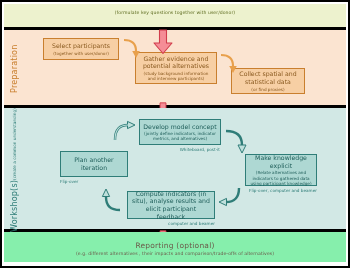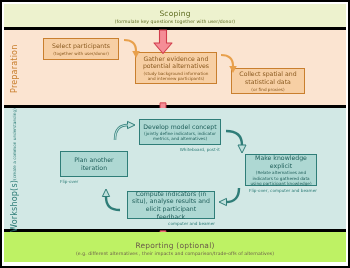--- a/index.html
+++ b/index.html
@@ -30,21 +30,21 @@
     background:#fbe4d1;
     border-bottom:3px solid #000;
   }
   .band-ws{
     top:106px;height:124px;
     background:#d2e8e5;
     border-bottom:3px solid #000;
   }
   .band-report{
     top:230px;height:30px;
-    background:#bef264;
+    background:#86efac;
   }
 
   
   .phase-head{
     position:absolute;left:0;right:0;text-align:center;
   }
   .phase-title{
     font-size:7.5px;color:#5d6b1f;font-weight:400;letter-spacing:.2px;
   }
   .phase-sub{
@@ -95,21 +95,20 @@
   
   svg.ar{position:absolute;overflow:visible;}
 </style>
 </head>
 <body>
 
 <div id="diagram">
 
   <div class="band band-scoping">
     <div class="phase-head" style="top:5px;">
-      <div class="phase-title">Scoping</div>
       <div class="phase-sub">(formulate key questions together with user/donor)</div>
     </div>
   </div>
 
   <div class="band band-prep"></div>
 
   <div class="vlabel vlabel-prep">
     <span class="vt">Preparation</span>
   </div>
 

